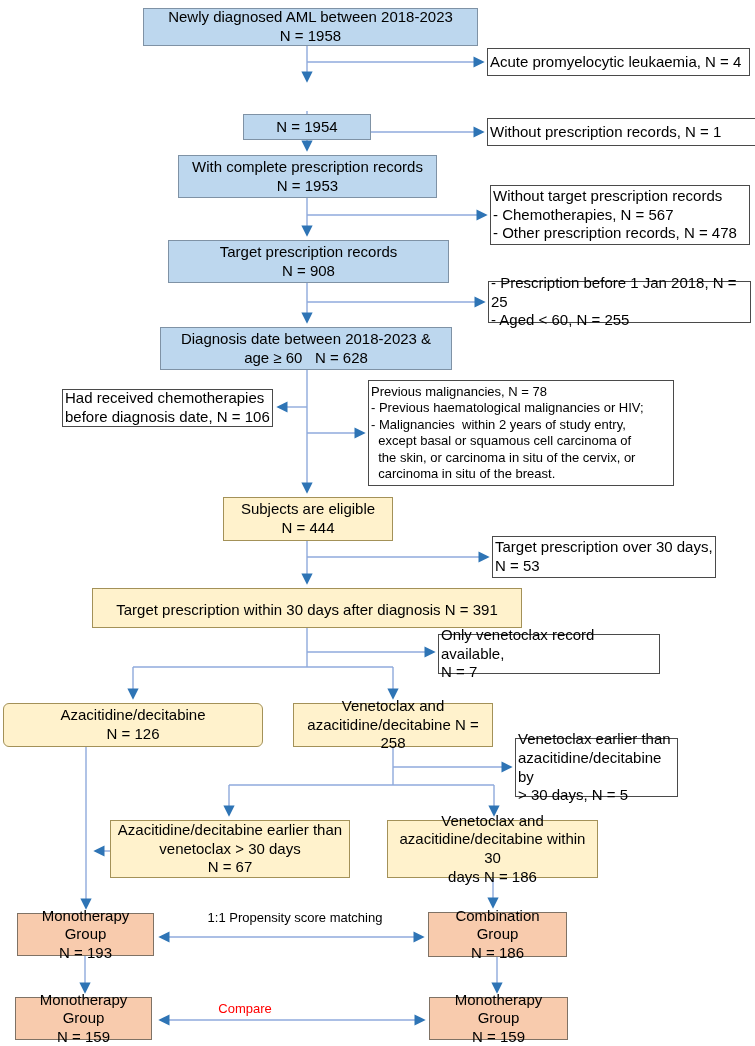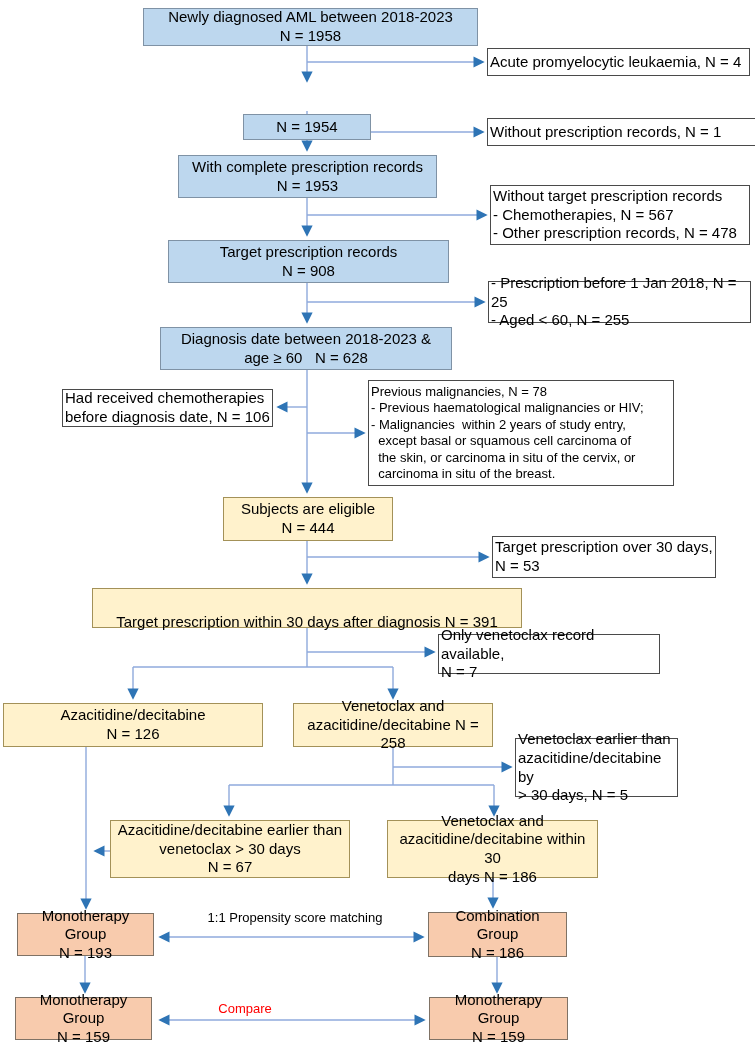--- a/index.html
+++ b/index.html
@@ -21,21 +21,21 @@
     font-size:15px;line-height:1.24;
     padding:2px 4px;
   }
   .blue{background:var(--box-blue,#BDD7EE);border:1.5px solid var(--border-blue,#7f92a5);}
   .yellow{background:var(--box-yellow,#FFF2CC);border:1.5px solid var(--border-gold,#a39158);}
   .salmon{background:var(--box-salmon,#F8CBAD);border:1.5px solid var(--border-salmon,#7f7265);}
   .white{
     background:#fff;border:1.5px solid var(--border-dark,#4a4a4a);
     justify-content:flex-start;text-align:left;padding:4px 2px;
   }
-  .top-align{align-items:flex-start;padding-top:24px;}
+  .top-align{align-items:flex-start;padding-top:12px;}
   .fine{font-size:13px;line-height:1.27;}
   .flabel{
     position:absolute;box-sizing:border-box;
     text-align:center;font-size:13px;white-space:pre-wrap;
   }
   .red{color:var(--compare-red,#FF0000);}
 </style>
 </head>
 <body>
 
@@ -100,21 +100,21 @@
 N = 908</div>
 
   <div class="box blue" style="left:160px;top:327px;width:292px;height:43px;">Diagnosis date between 2018-2023 &amp;
 age ≥ 60   N = 628</div>
 
   <div class="box yellow" style="left:223px;top:497px;width:170px;height:44px;">Subjects are eligible
 N = 444</div>
 
   <div class="box yellow top-align" style="left:92px;top:588px;width:430px;height:40px;">Target prescription within 30 days after diagnosis N = 391</div>
 
-  <div class="box yellow" style="left:3px;top:703px;width:260px;height:44px;">Azacitidine/decitabine
+  <div class="box yellow" style="left:3px;top:703px;width:260px;height:44px;border-radius:6px;">Azacitidine/decitabine
 N = 126</div>
 
   <div class="box yellow" style="left:293px;top:703px;width:200px;height:44px;">Venetoclax and
 azacitidine/decitabine N = 258</div>
 
   <div class="box yellow" style="left:110px;top:820px;width:240px;height:58px;">Azacitidine/decitabine earlier than
 venetoclax &gt; 30 days
 N = 67</div>
 
   <div class="box yellow" style="left:387px;top:820px;width:211px;height:58px;">Venetoclax and

